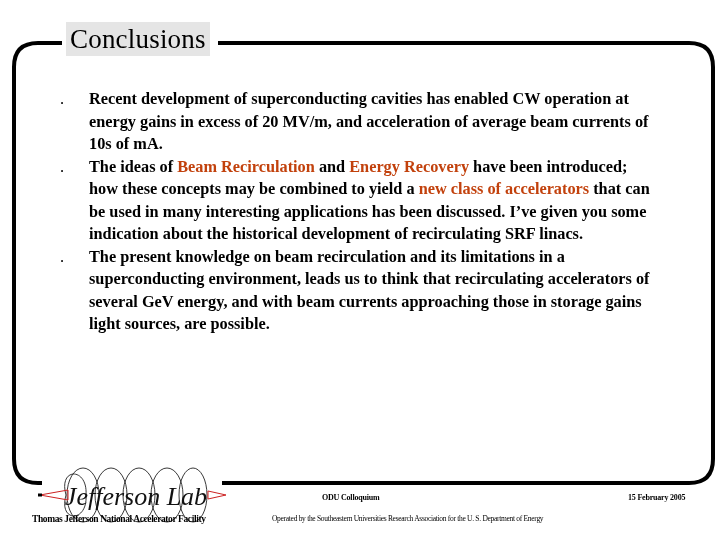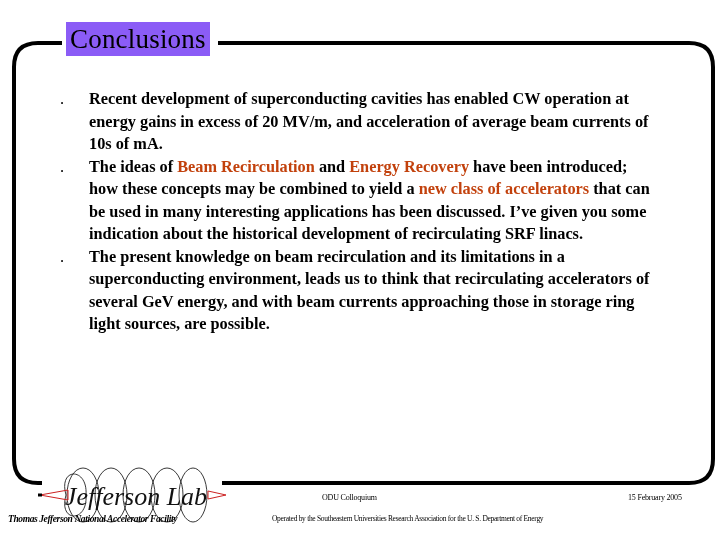--- a/index.html
+++ b/index.html
@@ -2,32 +2,32 @@
 <html><head>
 <meta charset="utf-8">
 <style>
   html, body { margin: 0; padding: 0; background: #ffffff; }
   body { width: 720px; height: 540px; position: relative; overflow: hidden;
          font-family: "Liberation Serif", "DejaVu Serif", serif; color: #000; }
 
   #frame-svg { position: absolute; left: 0; top: 0; }
 
   .slide-title { position: absolute; left: 66px; top: 22px; font-size: 27px;
-                 line-height: 34px; background: #8b5cf6; padding: 0 4px; letter-spacing: 0.2px; }
+                 line-height: 34px; background: #e5e5e5; padding: 0 4px; letter-spacing: 0.2px; }
 
   .bullets { position: absolute; left: 58px; top: 88px; width: 600px; margin: 0; padding: 0; list-style: none; }
   .bullet { position: relative; padding-left: 31px; font-size: 16.3px; line-height: 22.5px;
             font-weight: bold; margin-bottom: 0; }
   .bullet-dot { position: absolute; left: 2px; top: 0; font-weight: normal; }
   .hl { color: #c2410c; }
 
   .logo { position: absolute; left: 38px; top: 463px; width: 190px; height: 64px; }
-  .footer-talk { position: absolute; left: 322px; top: 493px; font-size: 8px; font-weight: normal; letter-spacing: -0.2px; }
-  .footer-date { position: absolute; left: 628px; top: 493px; font-size: 8px; font-weight: normal; letter-spacing: -0.2px; }
-  .footer-lab { position: absolute; left: 8px; top: 514px; font-size: 9.5px; font-weight: bold; letter-spacing: -0.4px; font-style: italic; }
+  .footer-talk { position: absolute; left: 322px; top: 493px; font-size: 8px; font-weight: bold; letter-spacing: -0.2px; }
+  .footer-date { position: absolute; left: 628px; top: 493px; font-size: 8px; font-weight: bold; letter-spacing: -0.2px; }
+  .footer-lab { position: absolute; left: 32px; top: 514px; font-size: 9.5px; font-weight: bold; letter-spacing: -0.4px; }
   .footer-operated { position: absolute; left: 272px; top: 514px; font-size: 7.5px; font-weight: normal; letter-spacing: -0.3px; }
 </style>
 </head>
 <body>
 
 <svg id="frame-svg" width="720" height="540">
   <path d="M 62 43 L 38 43 Q 14 43 14 67 L 14 459 Q 14 483 38 483 L 42 483" fill="none" stroke="#000" stroke-width="4"></path>
   <path d="M 218 43 L 689 43 Q 713 43 713 67 L 713 459 Q 713 483 689 483 L 222 483" fill="none" stroke="#000" stroke-width="4"></path>
 </svg>
 
@@ -37,21 +37,21 @@
   <li class="bullet" style="margin-bottom:0;">
     <span class="bullet-dot">.</span>
     <span>Recent development of superconducting cavities has enabled CW operation at energy gains in excess of 20 MV/m, and acceleration of average beam currents of 10s of mA.</span>
   </li>
   <li class="bullet">
     <span class="bullet-dot">.</span>
     <span>The ideas of </span><span class="hl">Beam Recirculation</span><span> and </span><span class="hl">Energy Recovery</span><span> have been introduced; how these concepts may be combined to yield a </span><span class="hl">new class of accelerators</span><span> that can be used in many interesting applications has been discussed. I’ve given you some indication about the historical development of recirculating SRF linacs.</span>
   </li>
   <li class="bullet">
     <span class="bullet-dot">.</span>
-    <span>The present knowledge on beam recirculation and its limitations in a superconducting environment, leads us to think that recirculating accelerators of several GeV energy, and with beam currents approaching those in storage ring light sources, are possible.</span>
+    <span>The present knowledge on beam recirculation and its limitations in a superconducting environment, leads us to think that recirculating accelerators of several GeV energy, and with beam currents approaching those in storage gains light sources, are possible.</span>
   </li>
 </ul>
 
 <div class="logo">
   <svg width="190" height="64" viewBox="0 0 190 64">
     <g fill="none" stroke="#222" stroke-width="0.9">
       <path d="M 28 32 C 20 4, 50 4, 48 32 C 50 60, 20 60, 28 32"></path>
       <ellipse cx="45" cy="32" rx="16" ry="27"></ellipse>
       <ellipse cx="73" cy="32" rx="16" ry="27"></ellipse>
       <ellipse cx="101" cy="32" rx="16" ry="27"></ellipse>

